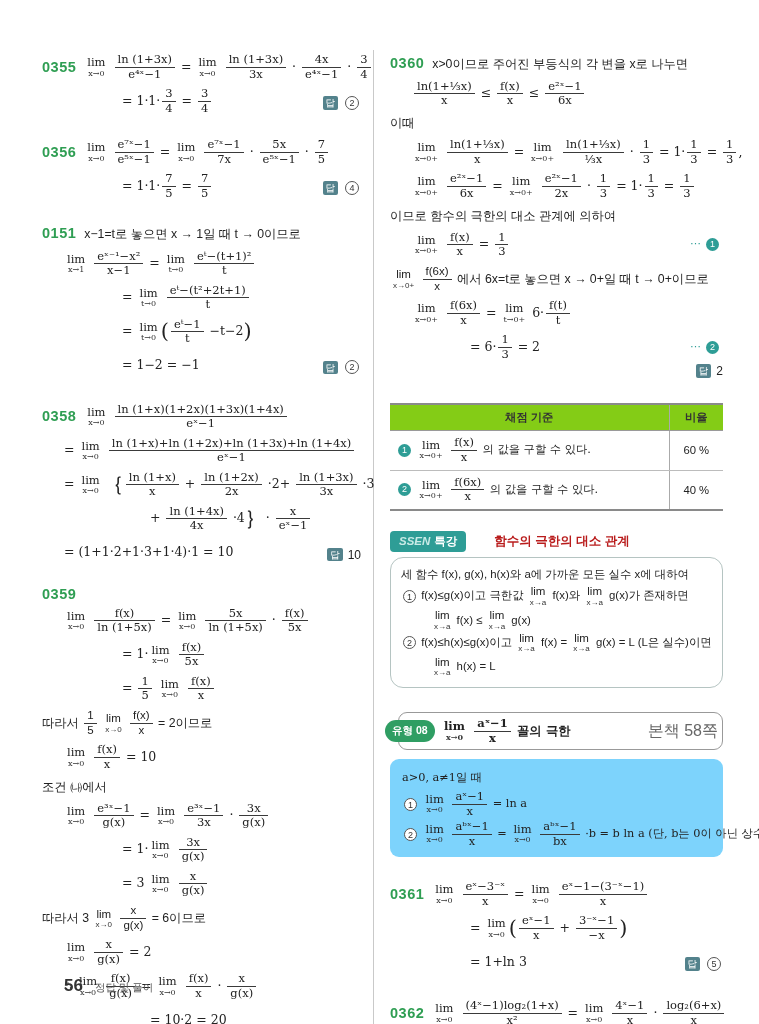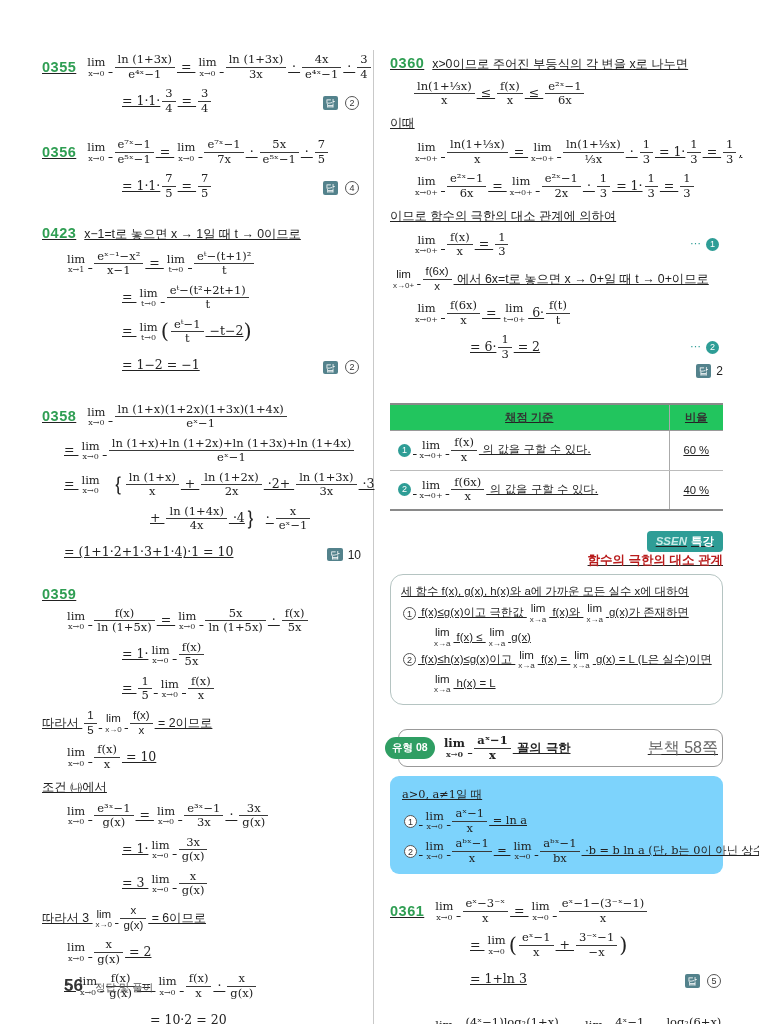--- a/index.html
+++ b/index.html
@@ -1,21 +1,20 @@
 <!DOCTYPE html>
 <html><head>
 <meta charset="utf-8">
 <style>
   * { box-sizing: border-box; }
   html,body { margin:0; padding:0; background:#f2f2f2; }
   .page {
     position:relative; width:759px; height:1024px; margin:0 auto;
     background:#ffffff; overflow:hidden; color:#222;
     font-family:"Liberation Sans", sans-serif;
-    text-decoration:underline;
   }
   .cols { display:flex; padding:50px 26px 0 42px; }
   .colL { width:332px; padding-right:12px; border-right:1px solid #c9c9c9; min-height:890px; }
   .colR { width:349px; padding-left:16px; }
 
   .problem { margin-bottom:18px; }
   .phead { display:flex; align-items:center; }
   .pid { color:#2f9e53; font-weight:bold; font-size:14.5px; margin-right:8px; flex:0 0 auto; letter-spacing:0.5px; }
   .pfirst { flex:1 1 auto; }
 
@@ -49,28 +48,28 @@
   .ansbox { display:inline-block; background:#53828c; color:#fff; font-size:9.5px; padding:2px 3px;
             border-radius:2px; font-family:"Liberation Sans", sans-serif; }
   .ansval { margin-left:5px; font-size:12px; font-family:"Liberation Sans", sans-serif; white-space:nowrap; }
   .ansval .circ { width:14px; height:14px; line-height:13px; }
   .ansline { position:relative; min-height:20px; margin-top:2px; }
   .mark { position:absolute; right:2px; bottom:9px; color:#2e9d96; font-size:11px;
           font-family:"Liberation Sans", sans-serif; line-height:1; }
 
   .gtable { width:100%; border-collapse:collapse; margin:12px 0 20px;
             border-top:2px solid #8a8a8a; border-bottom:2px solid #8a8a8a; font-size:11.3px; }
-  .gtable th { background:#22c55e; font-weight:bold; padding:5px 4px; border-bottom:1px solid #9a9a9a; color:#333; }
+  .gtable th { background:#84cc16; font-weight:bold; padding:5px 4px; border-bottom:1px solid #9a9a9a; color:#333; }
   .gtable td { padding:5px 6px; border-bottom:1px solid #bcbcbc; }
   .gtable tr:last-child td { border-bottom:none; }
   .gtable th + th, .gtable td + td { border-left:1px solid #aaa; text-align:center; width:54px; }
   .gtable td.crit { font-family:"DejaVu Serif", serif; }
 
   .ssen { margin:6px 0 24px; }
-  .ssen-head { display:flex; align-items:flex-end;flex-direction:column; }
+  .ssen-head { display:flex; align-items:center; }
   .ssen-badge { background:#2e9d96; border-radius:4px; padding:3px 9px; font-size:11.5px; font-weight:bold; }
   .ssen-brand { color:#c8eae6; font-style:italic; margin-right:4px; }
   .ssen-sub { color:#fff; }
   .ssen-title { font-weight:bold; font-size:12.5px; margin-left:28px; color:#b91c1c; }
   .ssen-body { border:1px solid #b5c4c2; border-radius:13px; padding:8px 10px; margin-top:5px;
                font-size:11.4px; line-height:1.55; }
   .ssen-body .sline { min-height:20px; }
   .ssen-body .sline.ind1 { margin-left:30px; min-height:26px; line-height:26px; }
 
   .utype { margin:4px 0 20px; }
@@ -160,21 +159,21 @@
               </span> = <span class="fr">
                 <span class="n">7</span>
                 <span class="d">5</span>
               </span><span class="answrap">
                 <span class="ansbox">답</span>
                 <span class="ansval"><span class="circ">4</span></span>
               </span></div>
           </div>
           <div class="problem">
             <div class="phead">
-              <span class="pid">0423</span>
+              <span class="pid">0151</span>
               <div class="ptext pfirst">x−1=t로 놓으면 x → 1일 때 t → 0이므로</div>
             </div>
             <div class="eqline ind1"><span class="lim">
                 <span class="lt">lim</span>
                 <span class="lb">x→1</span>
               </span> <span class="fr">
                 <span class="n">eˣ⁻¹−x²</span>
                 <span class="d">x−1</span>
               </span> = <span class="lim">
                 <span class="lt">lim</span>

